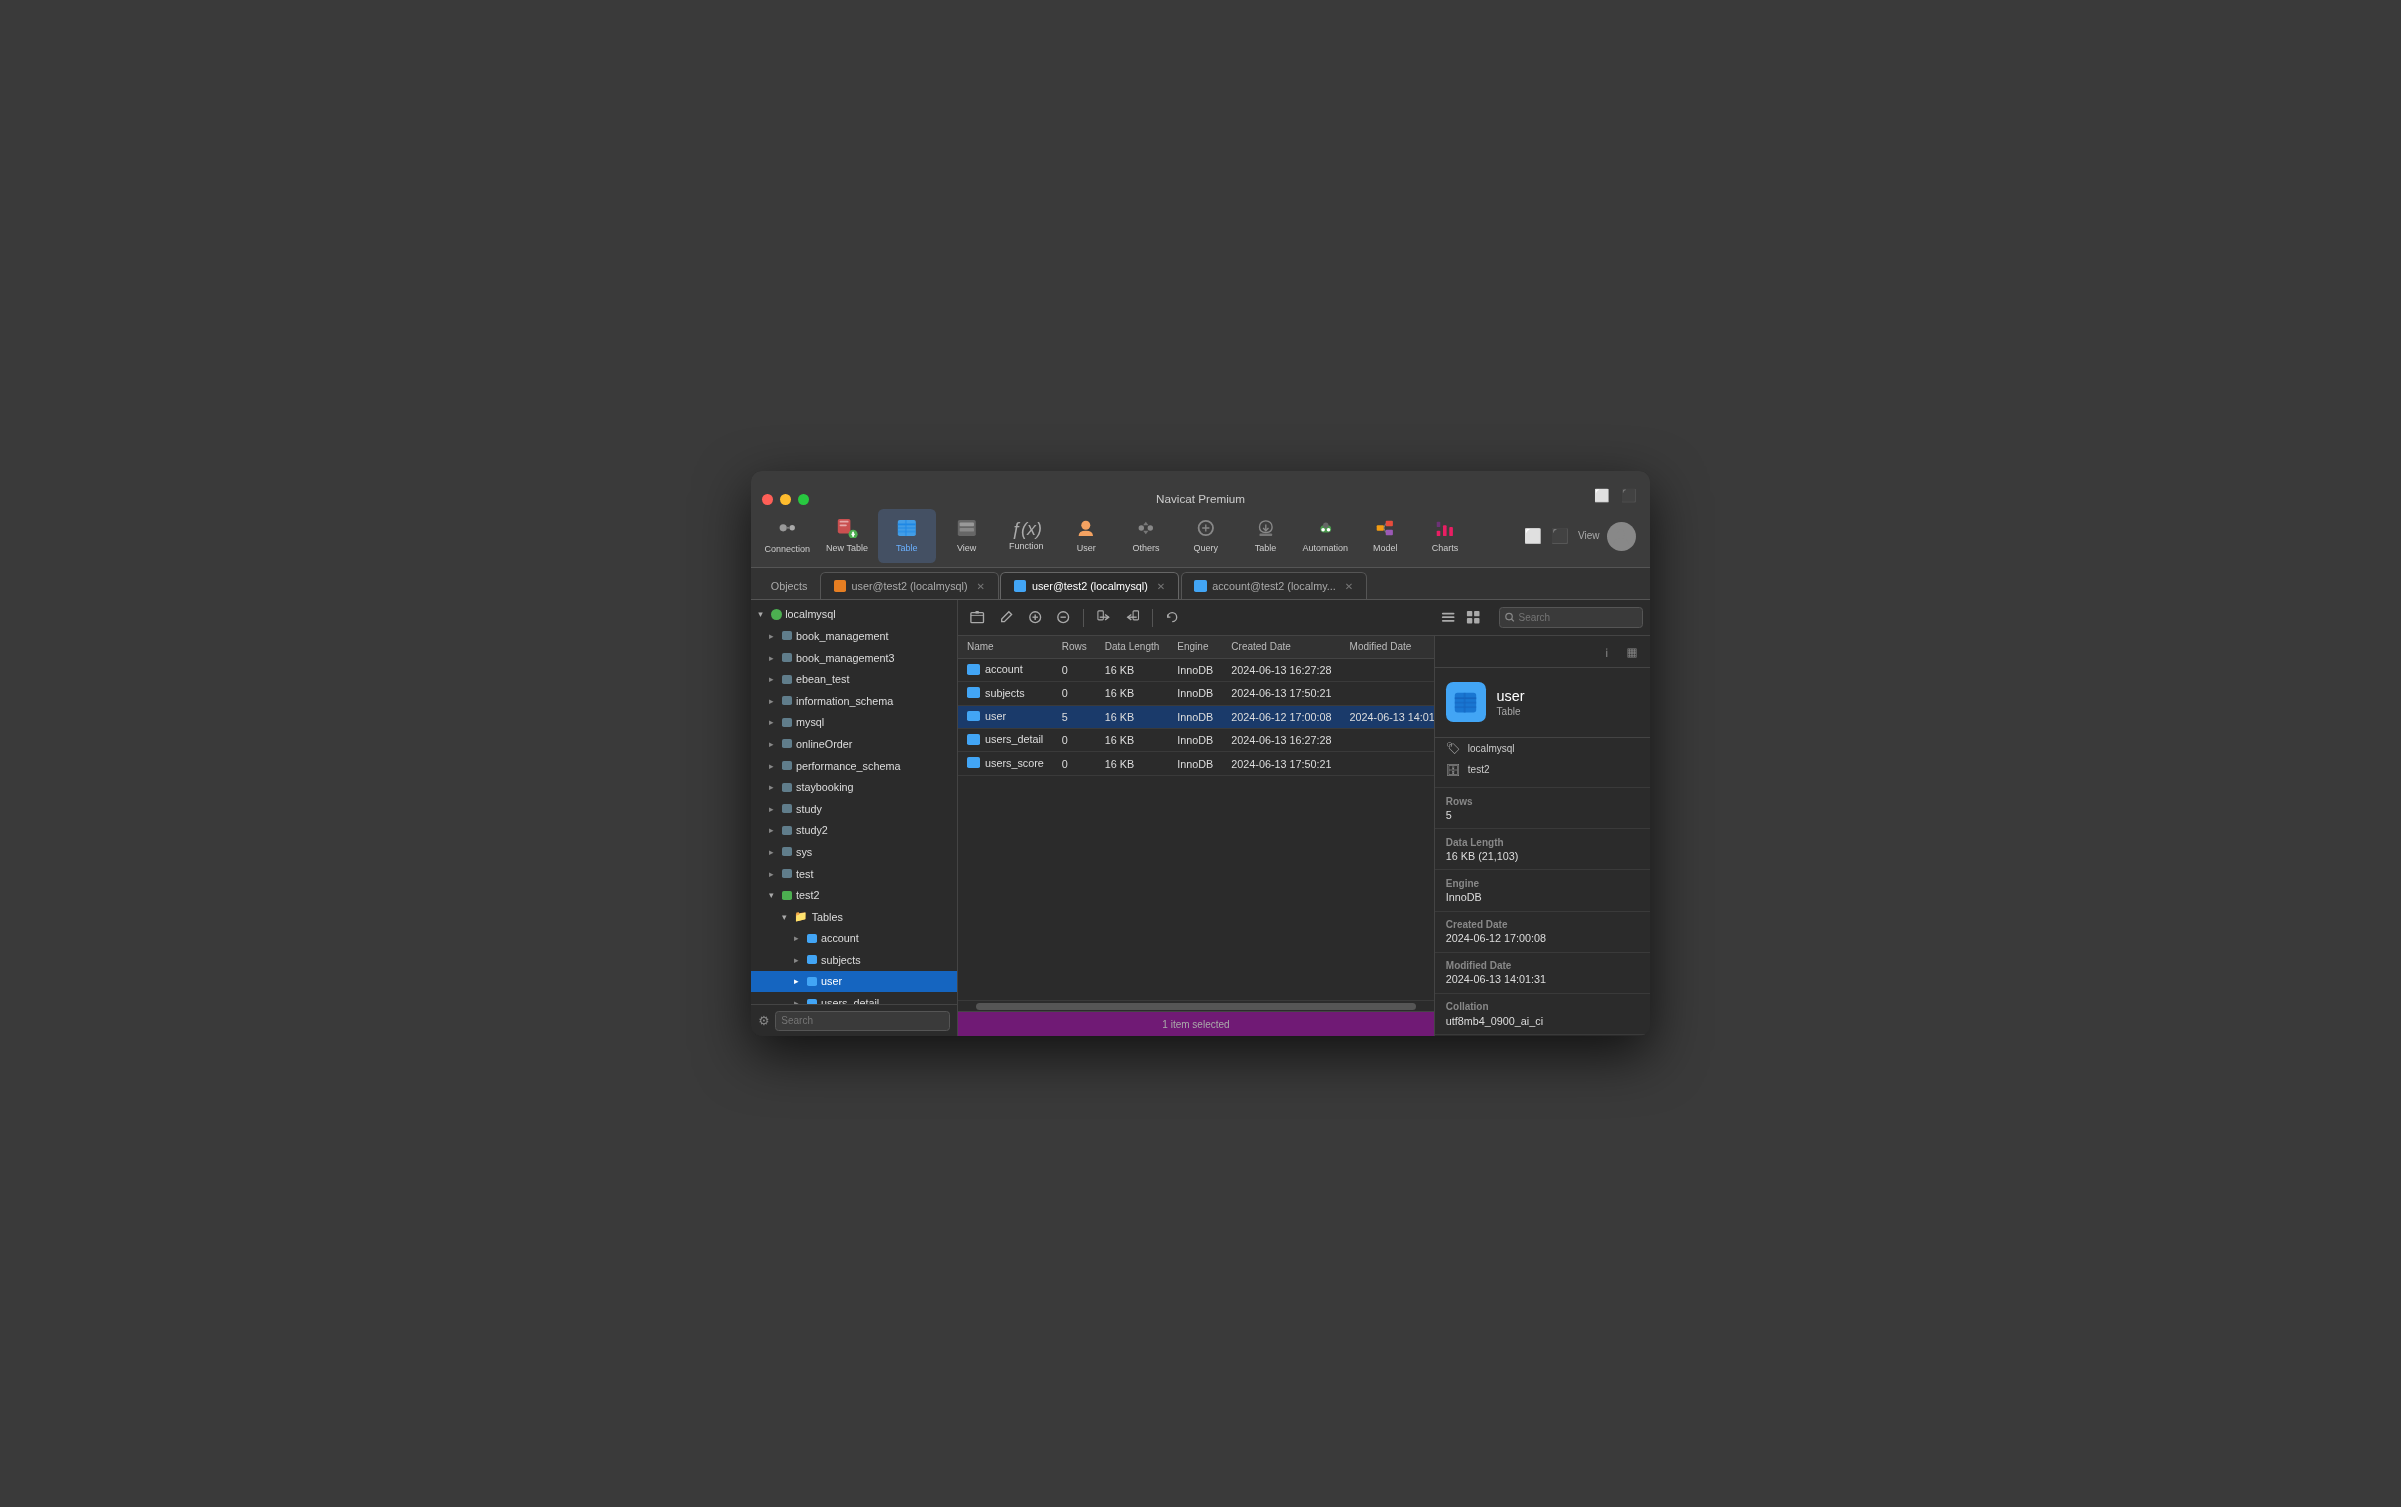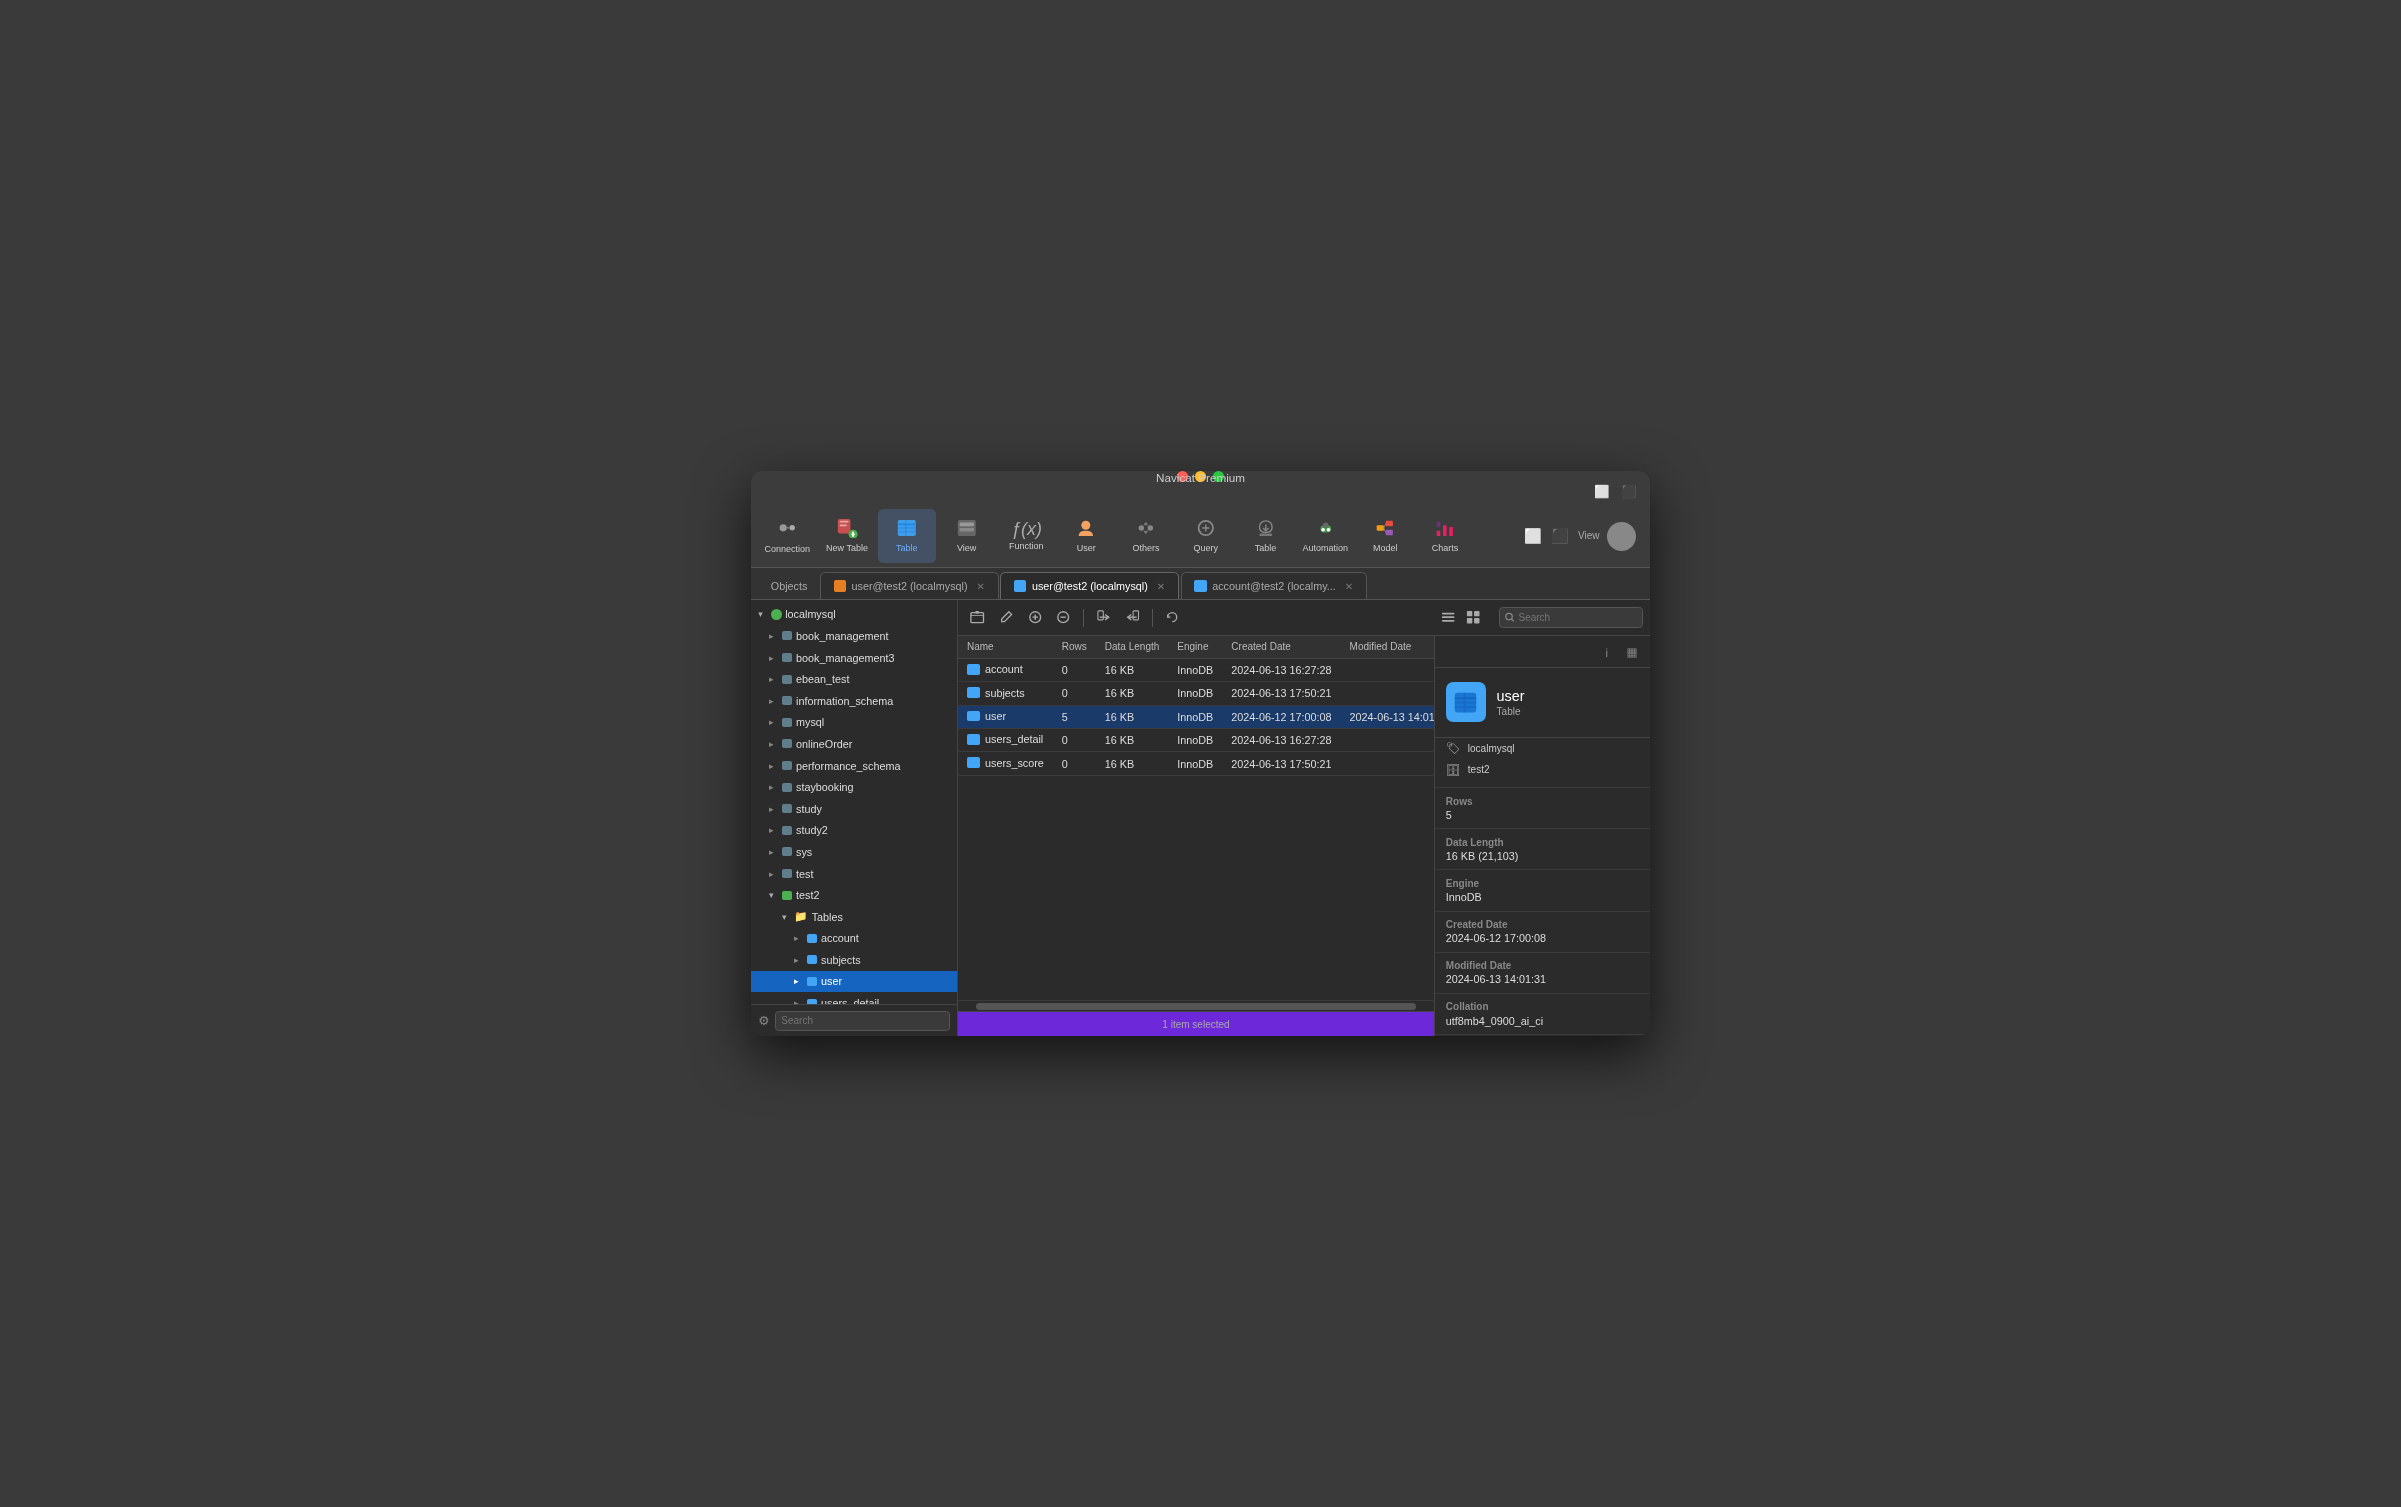--- a/index.html
+++ b/index.html
@@ -19,25 +19,24 @@
       overflow: hidden;
       display: flex;
       flex-direction: column;
       box-shadow: 0 18px 54px rgba(0,0,0,0.7);
     }
     
     .titlebar {
       height: 34px;
       background: #3c3c3c;
       display: flex;
-      align-items: center;
+      align-items: flex-end;
       padding: 0 10.8px;
       position: relative;
       flex-shrink: 0;
-      flex-direction: column;
     }
     .traffic-lights {
       display: flex;
       gap: 7.2px;
     }
     .traffic-light {
       width: 10.8px;
       height: 10.8px;
       border-radius: 50%;
     }
@@ -349,21 +348,21 @@
     .table-icon-box {
       width: 12.6px;
       height: 10.8px;
       background: #42a5f5;
       border-radius: 1.8px;
       flex-shrink: 0;
     }
     
     .statusbar {
       height: 25px;
-      background: #6d28d9;
+      background: #701a75;
       border-top: 0.9px solid #444;
       display: flex;
       align-items: center;
       justify-content: center;
       font-size: 10px;
       color: #aaa;
       flex-shrink: 0;
     }
     
     .hscrollbar {

